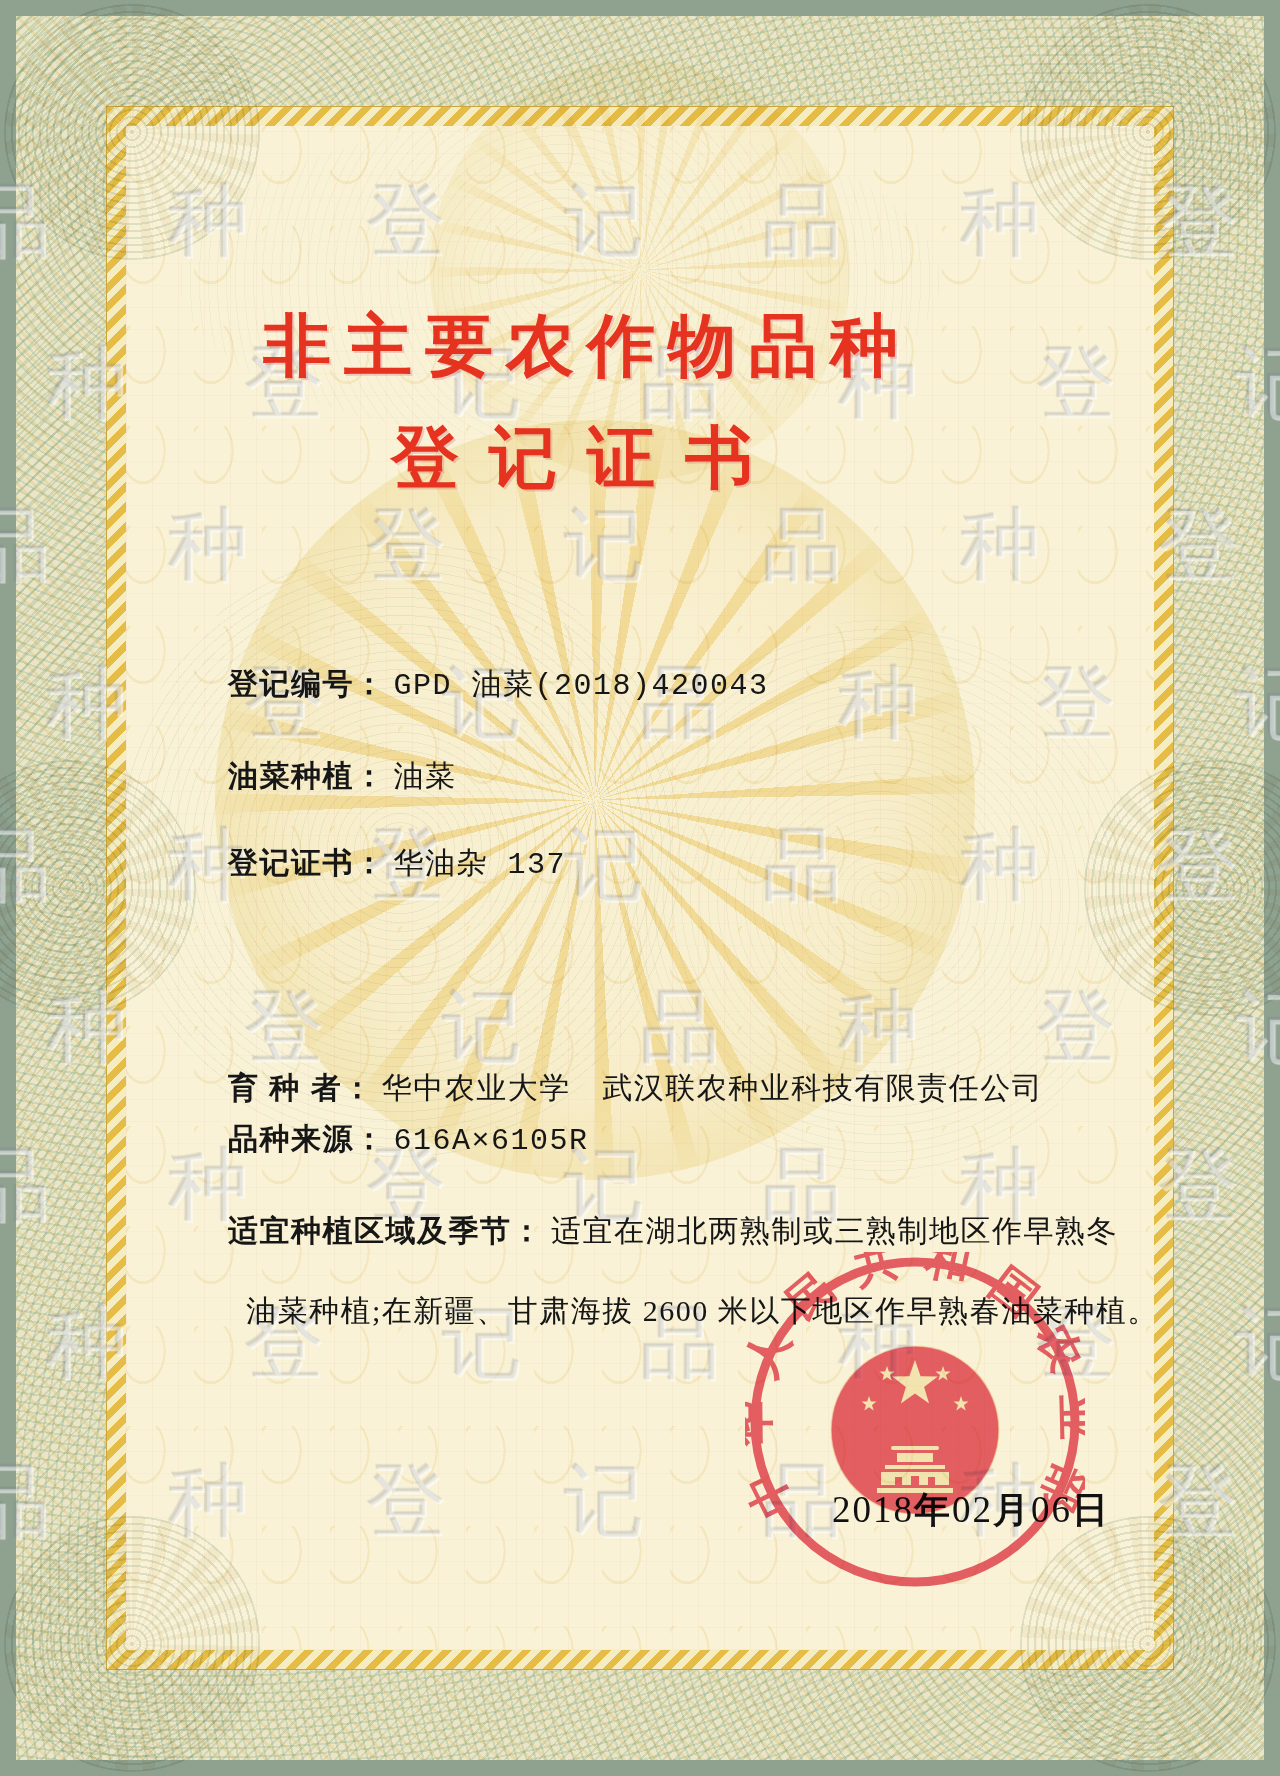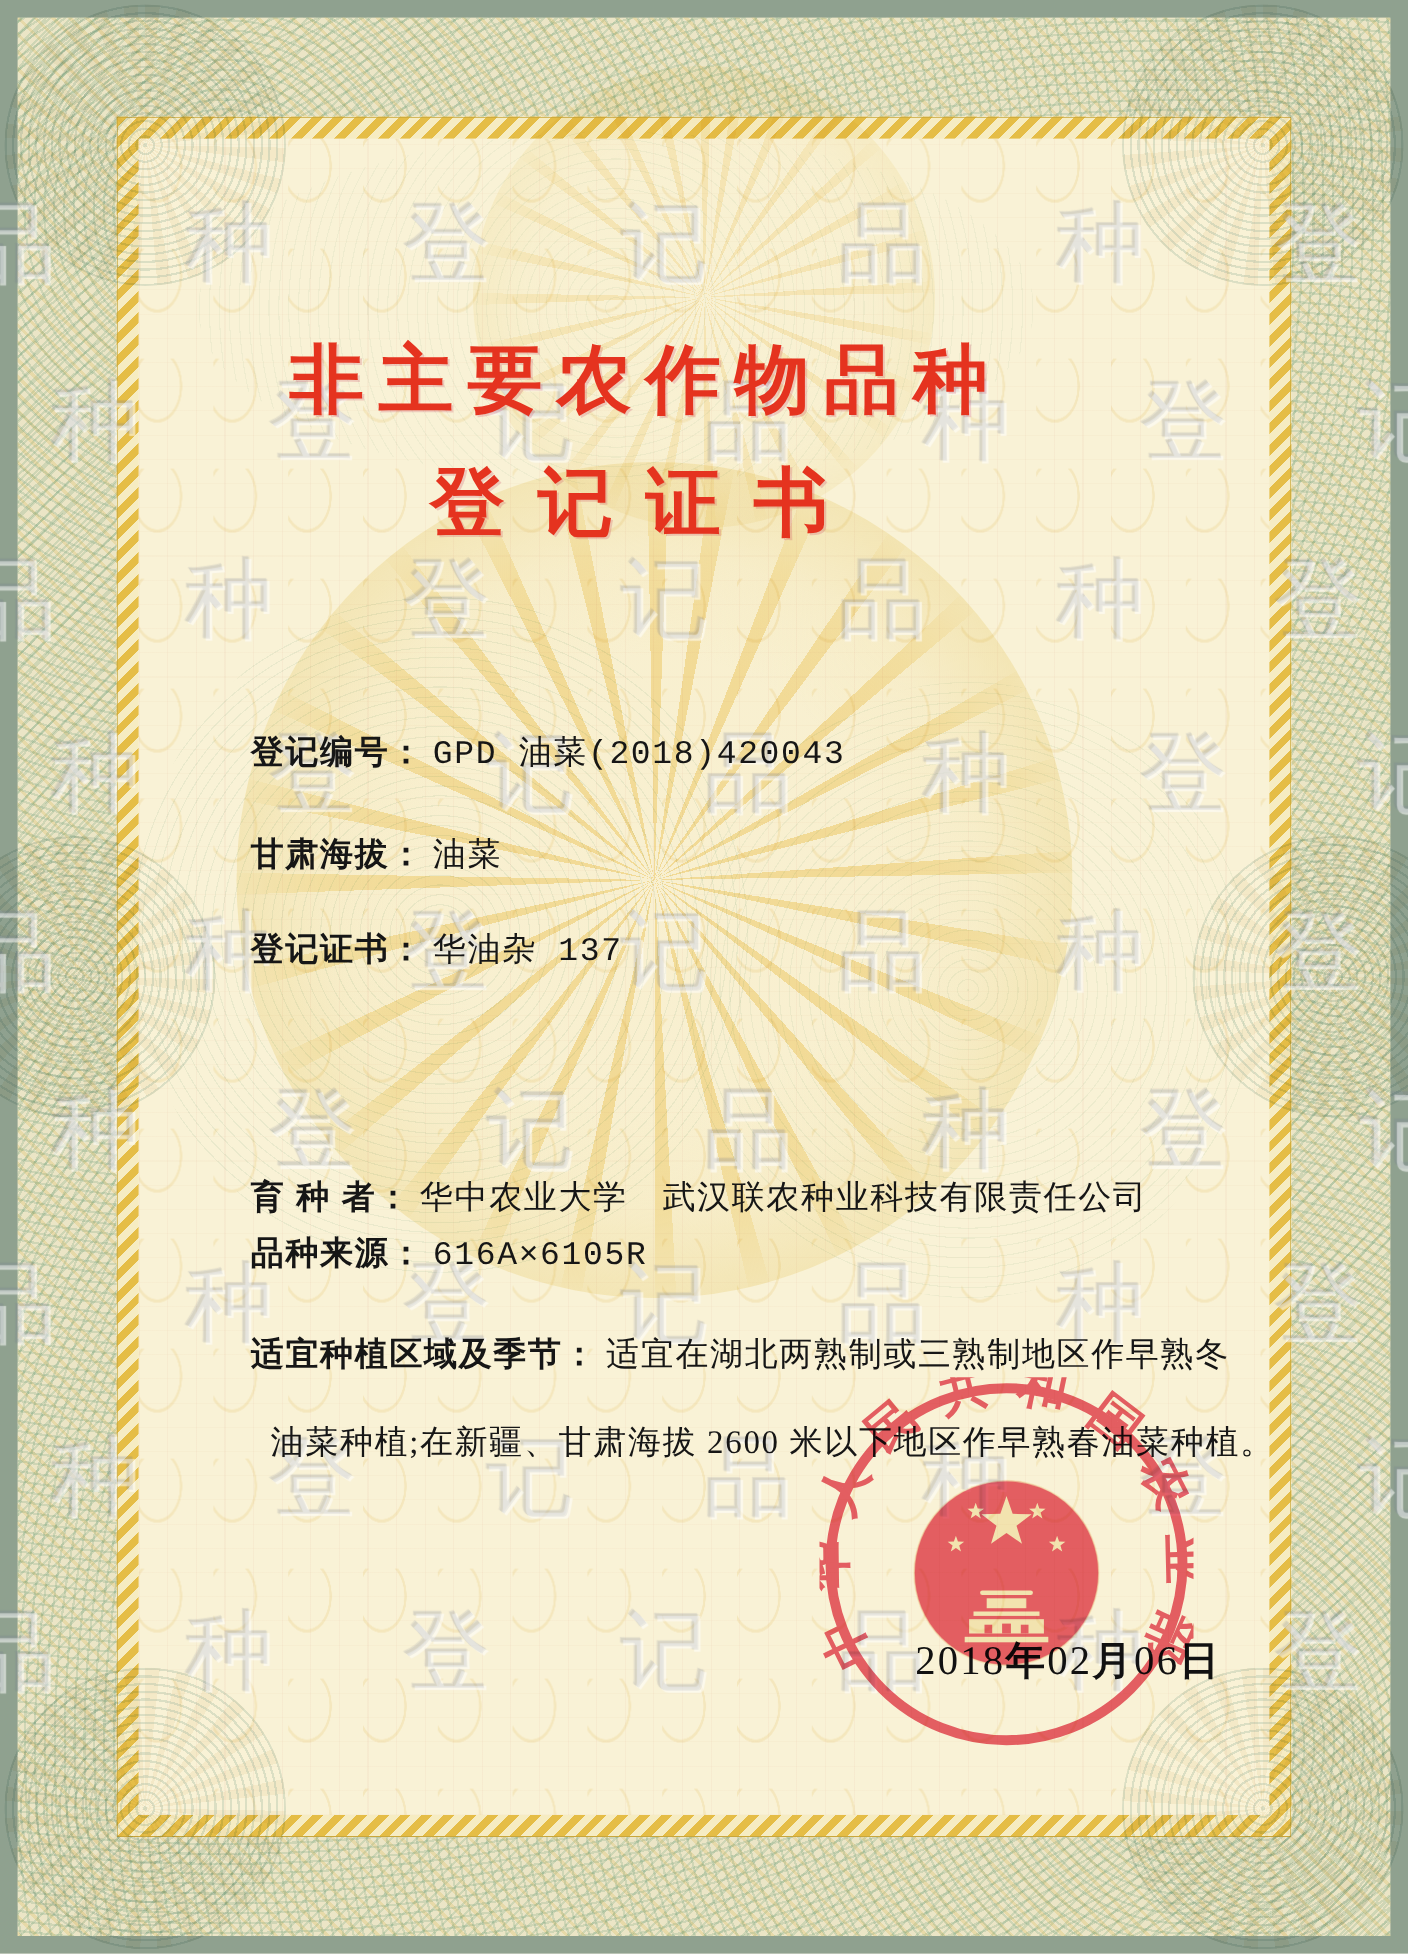--- a/index.html
+++ b/index.html
@@ -130,21 +130,21 @@
 
 <div class="layer content">
 
   <div class="title-line t2">登记证书</div>
   <div class="title-line t1">非主要农作物品种</div>
 
   <div class="row r0">
     <span class="lbl">登记编号：</span><span class="val">GPD 油菜(2018)420043</span>
   </div>
   <div class="row r1">
-    <span class="lbl">甘肃海拔：</span><span class="val">油菜</span>
+    <span class="lbl">油菜种植：</span><span class="val">油菜</span>
   </div>
   <div class="row r2">
     <span class="lbl">登记证书：</span><span class="val">华油杂 137</span>
   </div>
   <div class="row r4">
     <span class="lbl">育 种 者：</span><span class="val">华中农业大学　武汉联农种业科技有限责任公司</span>
   </div>
   <div class="row r5">
     <span class="lbl">品种来源：</span><span class="val">616A×6105R</span>
   </div>

